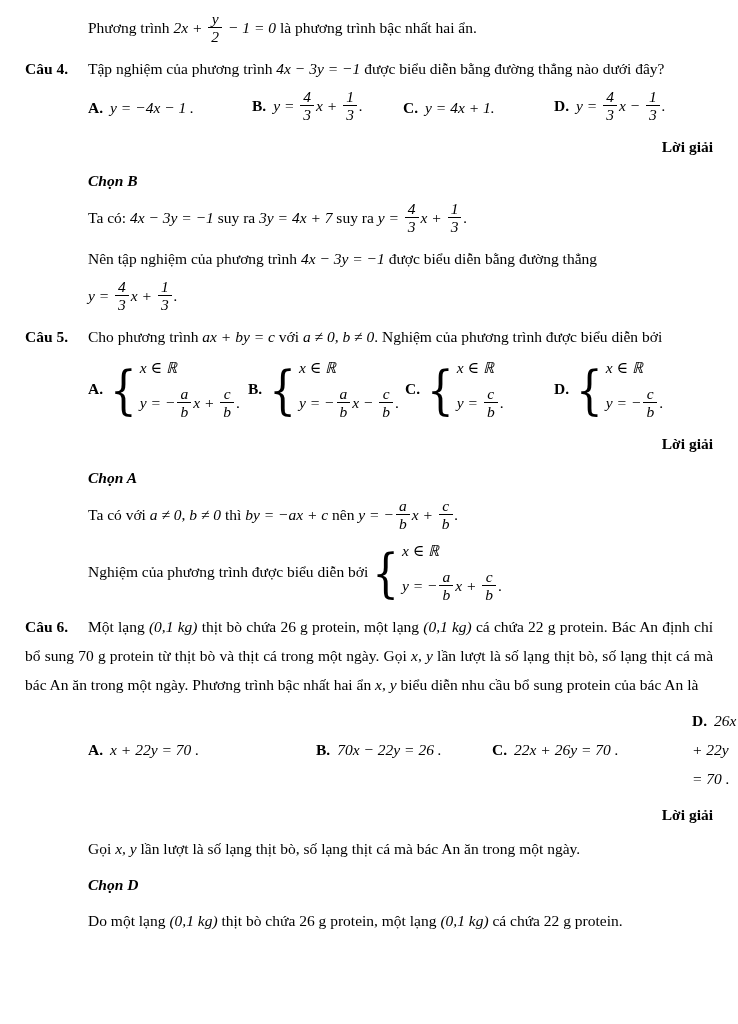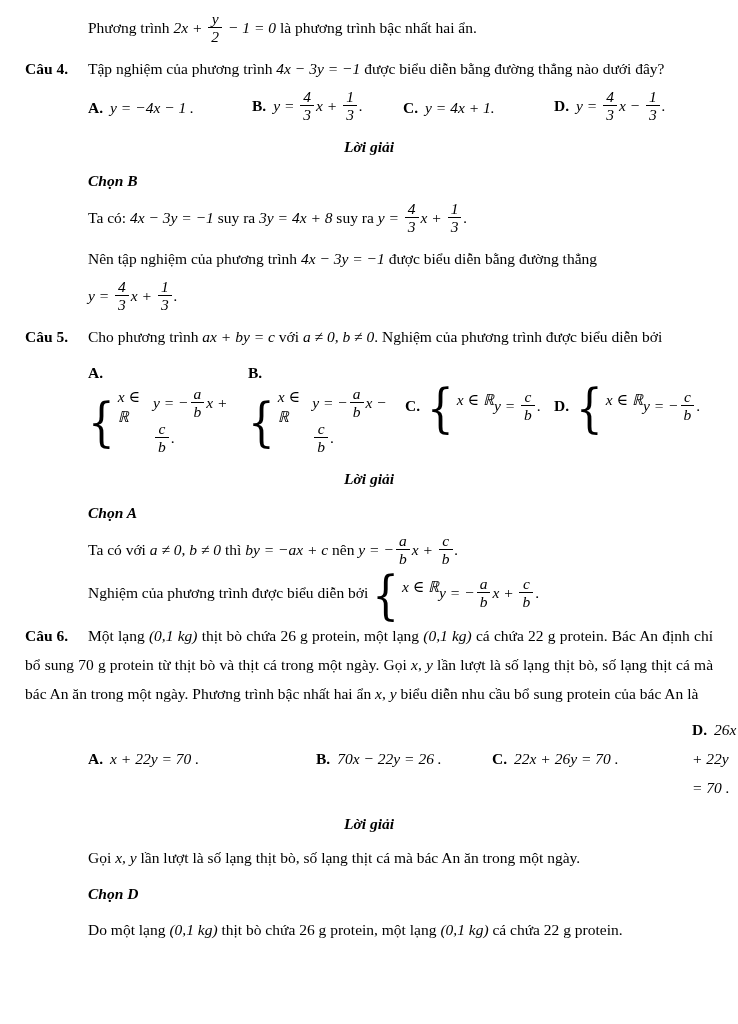--- a/index.html
+++ b/index.html
@@ -11,41 +11,41 @@
     font-family: "Liberation Serif", "DejaVu Serif", serif;
     font-size: 15.5px;
     line-height: 29px;
     color: #000;
     background: #fff;
   }
   .p { margin: 0 0 7px 0; text-align: justify; }
   .ind { padding-left: 63px; }
   .qlabel { font-weight: bold; display: inline-block; width: 63px; }
   .b { font-weight: bold; font-style: italic; }
-  .center { text-align: center; font-weight: bold; margin: 0 0 5px 0; font-style: italic; }
+  .center { text-align: right; font-weight: bold; margin: 0 0 5px 0; }
   .m { font-style: italic; }
   .frac {
     display: inline-flex; flex-direction: column; text-align: center;
     vertical-align: middle; font-style: italic; line-height: 17px;
     margin: 0 2px; position: relative; top: -2px;
   }
   .fn { border-bottom: 1px solid #000; padding: 0 3px; }
   .fd { padding: 0 3px; }
   .opts { display: grid; margin: 0 0 7px 63px; align-items: center; }
   .olabel { font-weight: bold; margin-right: 7px; }
   .q4opts { grid-template-columns: 164px 151px 151px 1fr; }
   .q5opts { grid-template-columns: 160px 157px 149px 1fr; }
   .q6opts { grid-template-columns: 182px 130px 154px 1fr; gap: 46px; }
   .cases { display: inline-flex; align-items: center; vertical-align: middle; }
   .brace {
     font-size: 42px; line-height: 0.9; transform: scaleY(1.25);
     display: inline-block; margin-right: 3px; font-weight: 400;
     font-family: "DejaVu Serif", serif;
   }
-  .rows { display: inline-flex; flex-direction: row; align-items: flex-start; row-gap: 1px; line-height: 20px; }
+  .rows { display: inline-flex; flex-direction: column; align-items: flex-start; row-gap: 9px; line-height: 20px; }
   .row2 { display: inline; }
 </style>
 </head>
 <body>
 
 <div class="page">
 
   <p class="p ind"><span>Phương trình </span><span class="m">2x + </span><span class="frac">
         <span class="fn">y</span>
         <span class="fd">2</span>
@@ -68,21 +68,21 @@
           <span class="fd">3</span>
         </span><span class="m">x − </span><span class="frac">
           <span class="fn">1</span>
           <span class="fd">3</span>
         </span><span class="m">.</span></span>
   </div>
 
   <p class="center">Lời giải</p>
   <p class="p ind b">Chọn B</p>
 
-  <p class="p ind"><span>Ta có: </span><span class="m">4x − 3y = −1</span><span> suy ra </span><span class="m">3y = 4x + 8</span><span> suy ra </span><span class="m">y = </span><span class="frac">
+  <p class="p ind"><span>Ta có: </span><span class="m">4x − 3y = −1</span><span> suy ra </span><span class="m">3y = 4x + 7</span><span> suy ra </span><span class="m">y = </span><span class="frac">
         <span class="fn">4</span>
         <span class="fd">3</span>
       </span><span class="m">x + </span><span class="frac">
         <span class="fn">1</span>
         <span class="fd">3</span>
       </span><span class="m">.</span></p>
 
   <p class="p ind"><span>Nên tập nghiệm của phương trình </span><span class="m">4x − 3y = −1</span><span> được biểu diễn bằng đường thẳng</span></p>
 
   <p class="p ind"><span class="m">y = </span><span class="frac">

